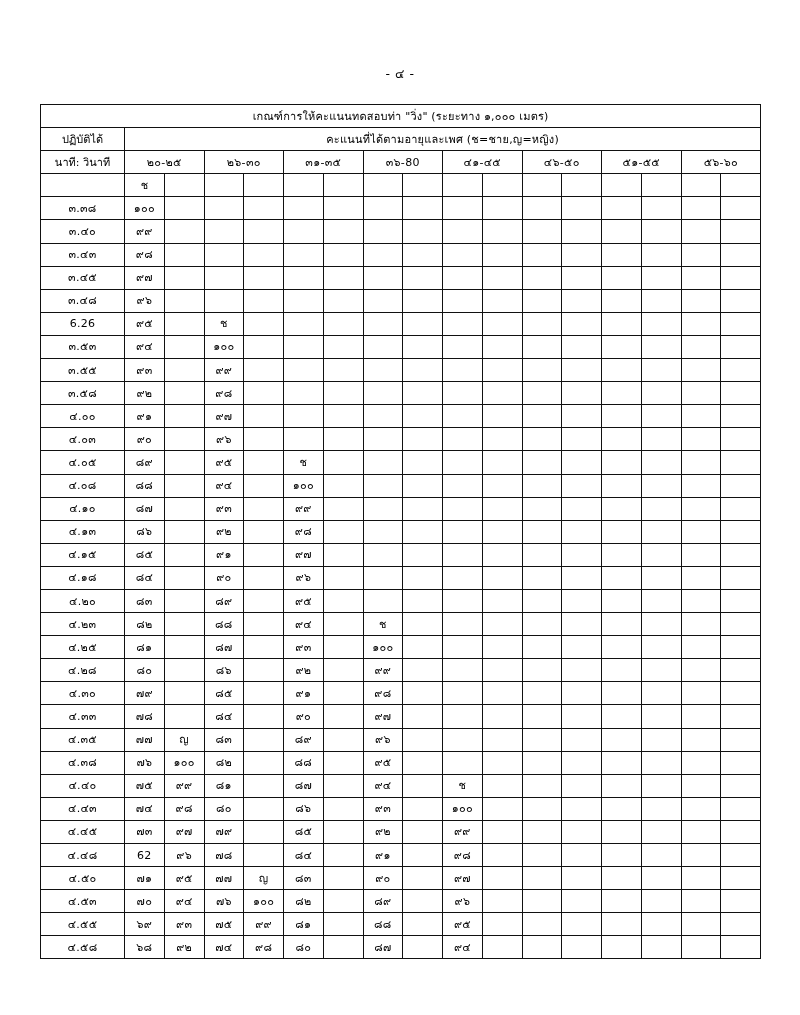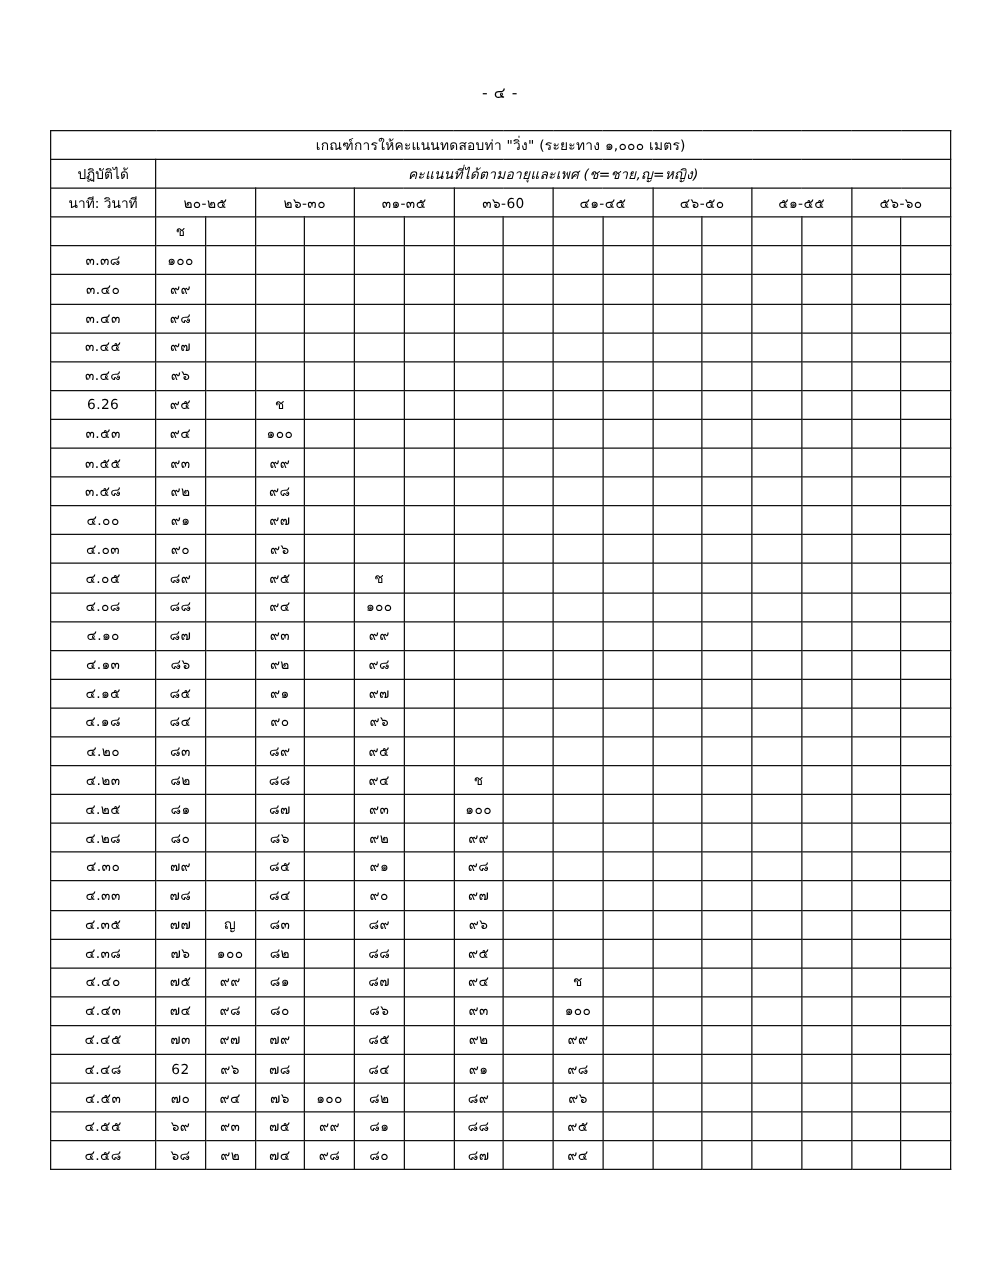--- a/index.html
+++ b/index.html
@@ -55,21 +55,20 @@
   }
   .title-cell {
     font-size: 12px;
     height: 23px;
     letter-spacing: 0.2px;
   }
   .subtitle-cell {
     font-size: 12px;
     height: 23px;
     letter-spacing: 0.2px;
-    font-style: italic;
   }
   .corner-cell {
     font-size: 12px;
     height: 23px;
   }
   .timehead-cell {
     font-size: 12px;
     height: 23px;
   }
   .band-cell {
@@ -126,21 +125,21 @@
         </tr>
         <tr>
           <td class="corner-cell" rowspan="1">ปฏิบัติได้</td>
           <td class="subtitle-cell" colspan="16">คะแนนที่ได้ตามอายุและเพศ (ช=ชาย,ญ=หญิง)</td>
         </tr>
         <tr>
           <td class="timehead-cell">นาที: วินาที</td>
           <td class="band-cell" colspan="2">๒๐-๒๕</td>
           <td class="band-cell" colspan="2">๒๖-๓๐</td>
           <td class="band-cell" colspan="2">๓๑-๓๕</td>
-          <td class="band-cell" colspan="2">๓๖-60</td>
+          <td class="band-cell" colspan="2">๓๖-80</td>
           <td class="band-cell" colspan="2">๔๑-๔๕</td>
           <td class="band-cell" colspan="2">๔๖-๕๐</td>
           <td class="band-cell" colspan="2">๕๑-๕๕</td>
           <td class="band-cell" colspan="2">๕๖-๖๐</td>
         </tr>
       </thead>
       <tbody id="table-body">
       <tr>
             <td class="time-cell"></td>
             <td class="sex-cell">ช</td>
@@ -705,20 +704,39 @@
             <td class="score-cell">๙๘</td>
             <td class="score-cell"></td>
             <td class="score-cell"></td>
             <td class="score-cell"></td>
             <td class="score-cell"></td>
             <td class="score-cell"></td>
             <td class="score-cell"></td>
             <td class="score-cell"></td>
           </tr>
           <tr>
+            <td class="time-cell">๔.๕๐</td>
+            <td class="score-cell">๗๑</td>
+            <td class="score-cell">๙๕</td>
+            <td class="score-cell">๗๗</td>
+            <td class="score-cell">ญ</td>
+            <td class="score-cell">๘๓</td>
+            <td class="score-cell"></td>
+            <td class="score-cell">๙๐</td>
+            <td class="score-cell"></td>
+            <td class="score-cell">๙๗</td>
+            <td class="score-cell"></td>
+            <td class="score-cell"></td>
+            <td class="score-cell"></td>
+            <td class="score-cell"></td>
+            <td class="score-cell"></td>
+            <td class="score-cell"></td>
+            <td class="score-cell"></td>
+          </tr>
+          <tr>
             <td class="time-cell">๔.๕๓</td>
             <td class="score-cell">๗๐</td>
             <td class="score-cell">๙๔</td>
             <td class="score-cell">๗๖</td>
             <td class="score-cell">๑๐๐</td>
             <td class="score-cell">๘๒</td>
             <td class="score-cell"></td>
             <td class="score-cell">๘๙</td>
             <td class="score-cell"></td>
             <td class="score-cell">๙๖</td>

